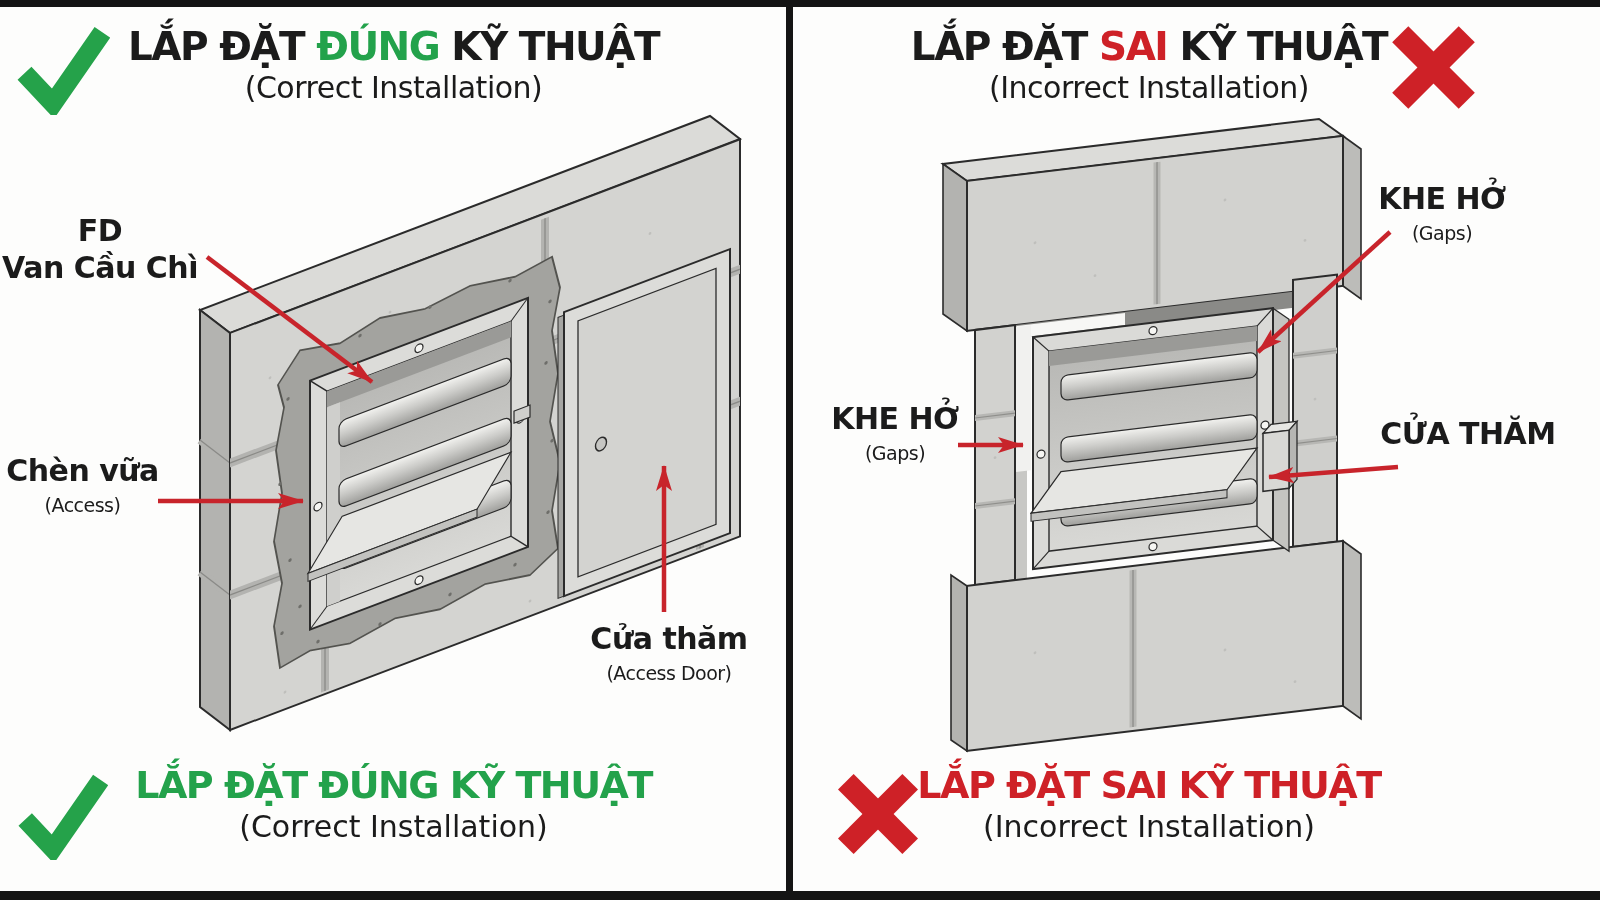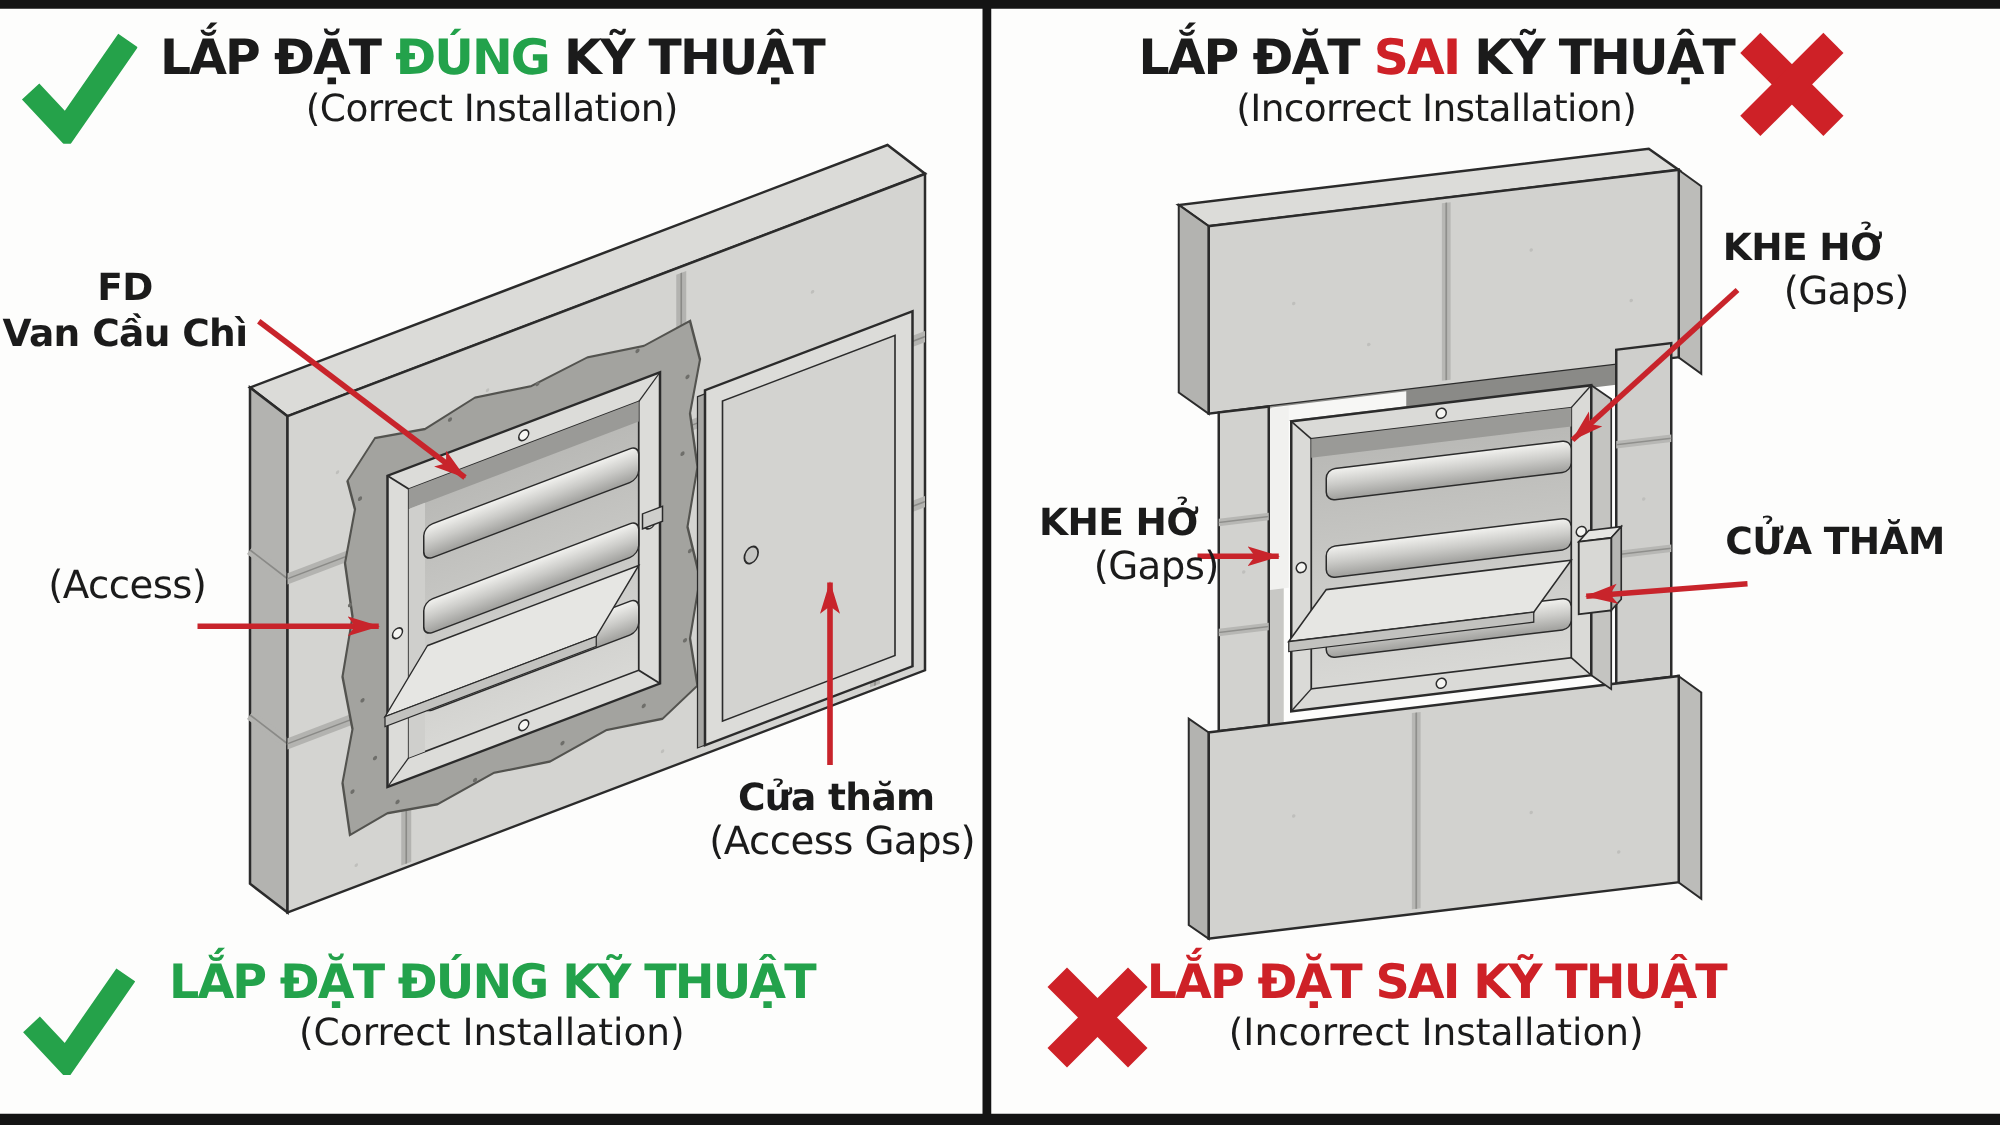--- a/index.html
+++ b/index.html
@@ -25,21 +25,21 @@
   .t-red{color:#ce2127;}
 
   .hdr-icon{position:absolute;width:95px;height:95px;}
   .hdr-icon.tl{left:15px;top:20px;}
   .hdr-icon.tr{right:30px;top:20px;}
 
   .diagram{position:absolute;top:110px;left:0;}
 
   .lbl{position:absolute;text-align:center;}
   .lbl-b{font-weight:bold;font-size:30px;letter-spacing:-0.5px;line-height:37px;}
-  .lbl-r{font-size:31px;line-height:33px;letter-spacing:-0.5px;text-align:right;}
+  .lbl-r{font-size:19px;line-height:33px;letter-spacing:-0.5px;}
 
   .footer{position:absolute;left:0;right:0;top:762px;text-align:center;}
   .ftr-title{font-weight:bold;font-size:38px;letter-spacing:-1.5px;line-height:46px;}
   .ftr-sub{font-size:30px;line-height:38px;}
   .ftr-icon{position:absolute;width:92px;height:92px;top:768px;}
   .ftr-icon.fl{left:16px;}
   .ftr-icon.fr{left:45px;}
 
   .check-stroke{stroke:#25a24a;stroke-width:20;fill:none;}
   .x-stroke{stroke:#ce2127;stroke-width:24;}
@@ -180,25 +180,26 @@
         <line x1="158" y1="391" x2="303" y2="391" marker-end="url(#ah)"></line>
         <line x1="664" y1="502" x2="664" y2="356" marker-end="url(#ah)"></line>
       </g>
     </svg>
 
     <div class="lbl" style="left:0;top:212px;width:200px;">
       <div class="lbl-b">FD</div>
       <div class="lbl-b">Van Cầu Chì</div>
     </div>
     <div class="lbl" style="left:0;top:452px;width:165px;">
+      <div class="lbl-b">Chèn vữa</div>
       <div class="lbl-r">(Access)</div>
     </div>
     <div class="lbl" style="left:558px;top:620px;width:222px;">
       <div class="lbl-b">Cửa thăm</div>
-      <div class="lbl-r">(Access Gaps)</div>
+      <div class="lbl-r">(Access Door)</div>
     </div>
 
     <svg class="ftr-icon fl" viewBox="0 0 100 100">
       <polyline class="check-stroke" points="10,56 40,88 92,13"></polyline>
     </svg>
     <div class="footer">
       <div class="ftr-title t-green">LẮP ĐẶT ĐÚNG KỸ THUẬT</div>
       <div class="ftr-sub">(Correct Installation)</div>
     </div>
   </div>

